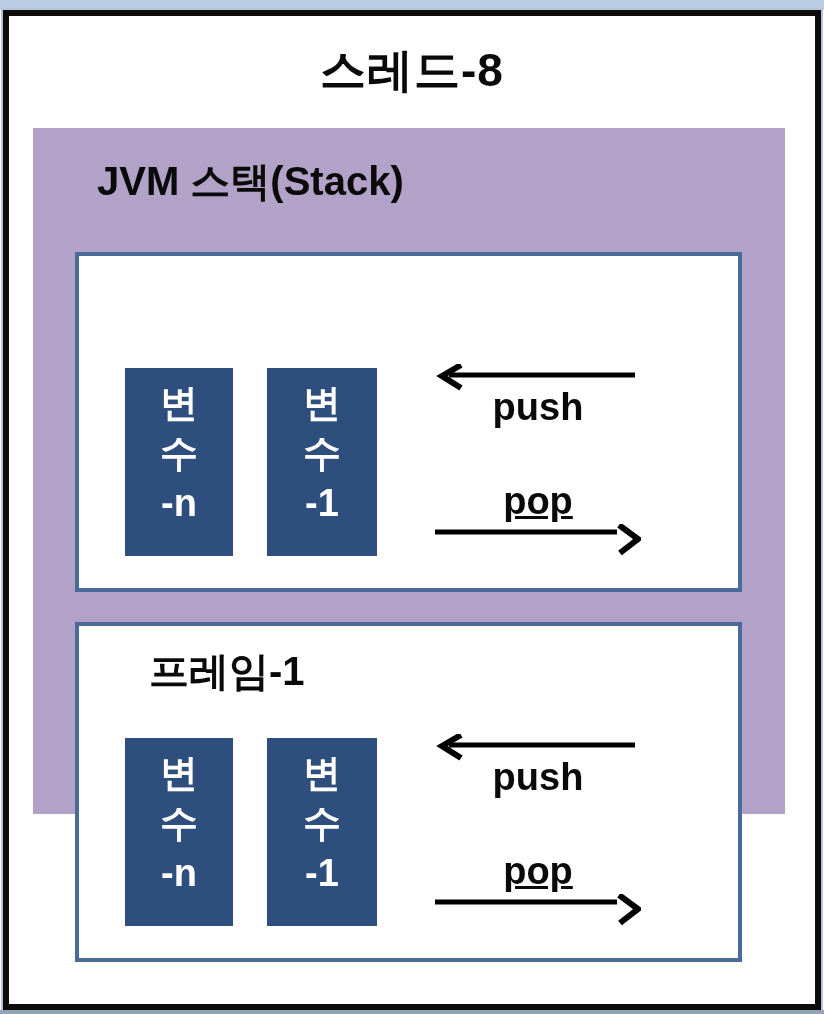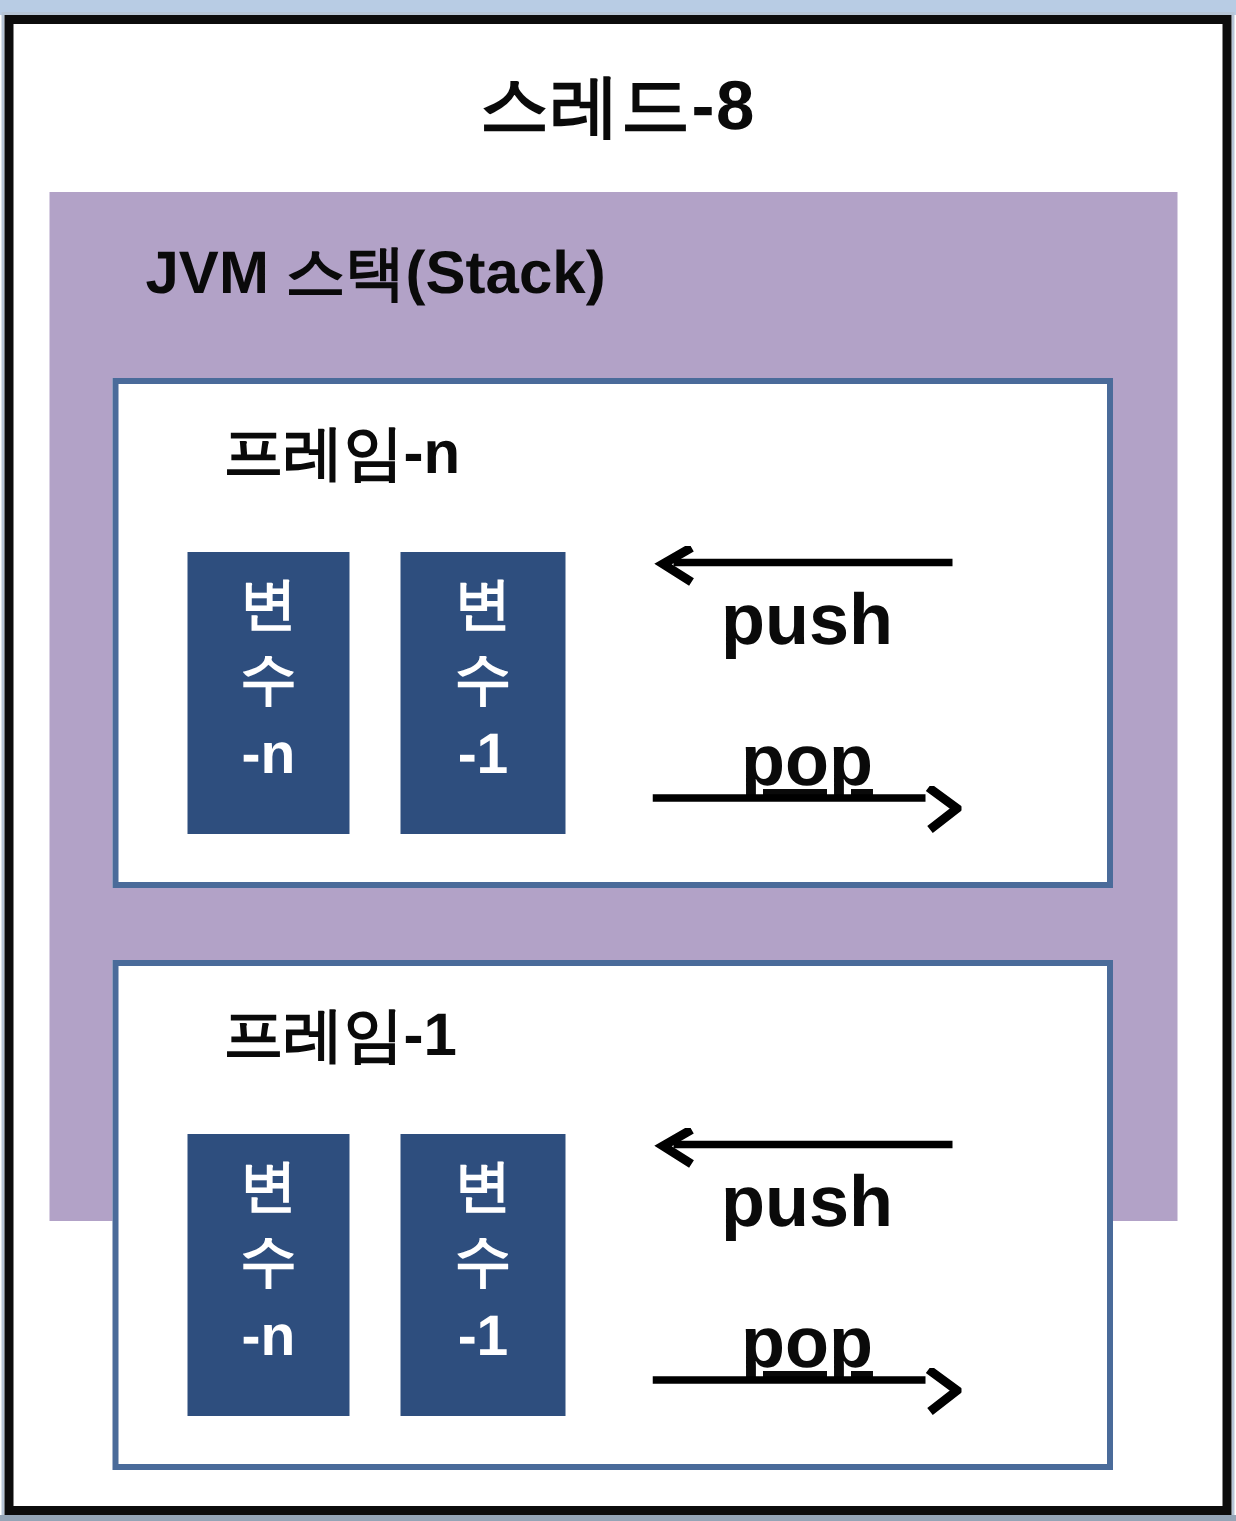--- a/index.html
+++ b/index.html
@@ -46,21 +46,21 @@
     position:absolute; left:64px; top:26px;
     font-size:40px; font-weight:bold; color:#0a0a0a;
   }
   .frame {
     position:absolute; left:42px;
     width:667px; height:340px;
     background:#ffffff;
     border:4px solid #4a6b9a;
   }
   .frame-1 { top:124px; }
-  .frame-2 { top:512px;padding-left:13px; }
+  .frame-2 { top:494px;padding-left:13px; }
   .frame-title {
     position:absolute; left:70px; top:18px;
     font-size:40px; font-weight:bold; color:#0a0a0a;
   }
   .var-box {
     position:absolute; top:112px;
     width:108px; height:188px;
     background:#2e4e7e;
     color:#ffffff;
     font-size:38px; font-weight:bold;
@@ -74,42 +74,41 @@
   .arrow-svg {
     position:absolute; left:356px;
     width:206px;
   }
   .push-arrow { top:108px; height:28px; }
   .pop-arrow  { top:268px; height:34px; }
   .arrow-label {
     position:absolute; left:356px;
     width:206px;
     text-align:center;
-    font-size:48px; font-weight:bold; color:#0a0a0a;
+    font-size:38px; font-weight:bold; color:#0a0a0a;
   }
   .push-label { top:130px; }
   .pop-label  { top:224px;text-decoration:underline; }
 </style>
 </head>
 <body>
 
 <div id="page">
 
   <div class="top-strip"></div>
 
   <div class="outer-box">
 
     <div class="thread-title">스레드-8</div>
 
     <div class="jvm-box">
 
       <div class="jvm-title">JVM 스택(Stack)</div>
 
       <div class="frame frame-1">
-        <div class="frame-title">프레임-n</div>
 
         <div class="var-box v1">변
 수
 -n</div>
         <div class="var-box v2">변
 수
 -1</div>
 
         <svg class="arrow-svg push-arrow" viewBox="0 0 206 28" xmlns="http://www.w3.org/2000/svg">
           <line x1="200" y1="11" x2="14" y2="11" stroke="#000000" stroke-width="5"></line>

